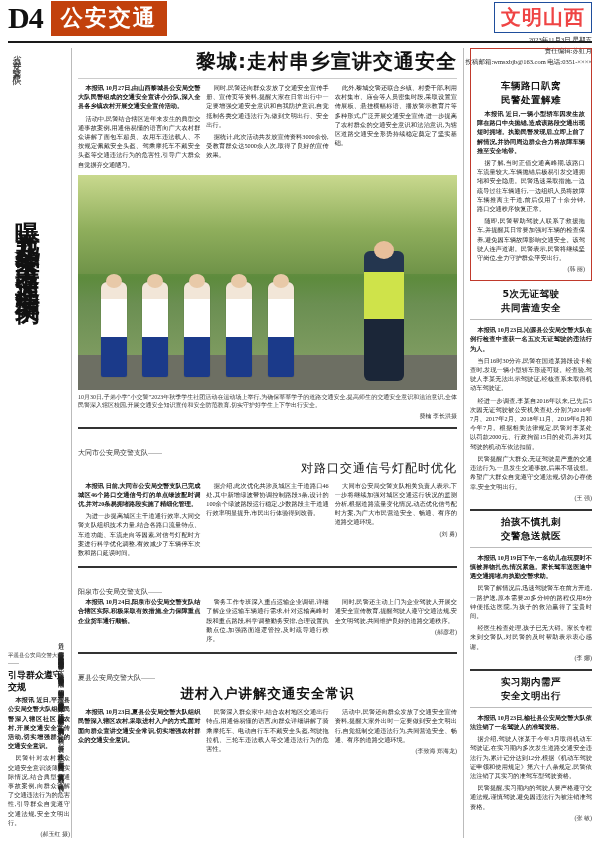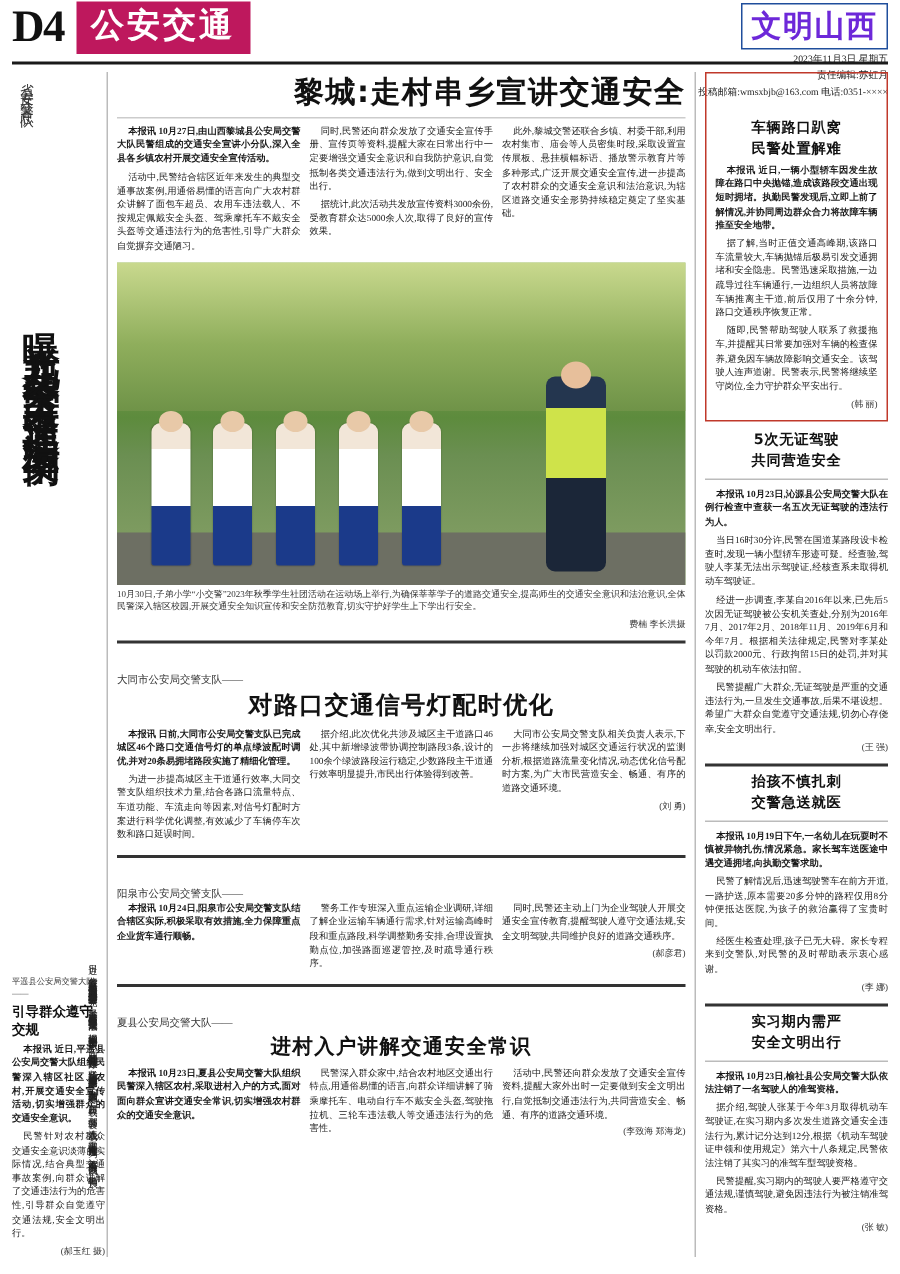--- a/index.html
+++ b/index.html
@@ -10,29 +10,29 @@
     font-family:"Liberation Serif", serif;
     color:#111;
     overflow:hidden;
   }
   .page { position:relative; width:600px; height:849px; padding:1px 8px; }
 
   
   .masthead { display:flex; align-items:flex-start; height:42px; border-bottom:2px solid #1a1a1a; padding-bottom:2px;}
   .mh-d4 { font-family:"Liberation Serif", serif; font-size:30px; font-weight:bold; letter-spacing:-1px; line-height:34px; padding-right:8px;}
   .mh-section {
-    background:#be185d; color:#fff; font-size:22px; font-weight:bold;
+    background:#c2410c; color:#fff; font-size:22px; font-weight:bold;
     padding:3px 10px 4px 10px; line-height:28px; letter-spacing:2px;
     font-family:"DejaVu Sans", sans-serif;
   }
   .mh-spacer { flex:1; }
   .mh-right { text-align:right; padding-top:1px; }
   .mh-logo {
     font-size:20px; font-weight:bold; letter-spacing:1px;
-    border:1px solid #1f4e9c; color:#6d28d9; display:inline-block;
+    border:1px solid #1f4e9c; color:#ef4444; display:inline-block;
     padding:1px 6px; font-family:"DejaVu Sans", sans-serif;
   }
   .mh-meta { font-size:6.5px; line-height:9px; color:#222; margin-top:2px; }
 
   
   .body-wrap { display:flex; margin-top:5px; height:790px; }
 
   
   .col-left { width:64px; position:relative; border-right:1px solid #bbb; padding-right:3px;}
   .vert-head {
@@ -91,21 +91,21 @@
   .photo .officer::before{
      content:""; position:absolute; top:-10px; left:10px; width:20px; height:18px;
      border-radius:50%; background:#e7bf9b;
   }
   .photo .road { position:absolute; bottom:0; left:0; right:0; height:16%; background:#6d6f63; }
   .cap { font-size:6px; line-height:8.4px; color:#333; text-align:justify; margin-top:3px;}
   .byline { font-size:6px; text-align:right; color:#333; margin-top:2px;}
 
   .kicker { font-size:7px; color:#333; margin-top:19px; }
   .headline-2 {
-    font-size:16px; font-weight:bold; text-align:center; letter-spacing:1px;
+    font-size:12px; font-weight:normal; text-align:right; letter-spacing:1px;
     font-family:"DejaVu Sans", sans-serif; margin:2px 0 4px 0;
   }
   .headline-3 {
     font-size:13.5px; font-weight:bold; text-align:center; letter-spacing:1px;
     font-family:"DejaVu Sans", sans-serif; margin:2px 0 4px 0;
   }
   .headline-small {
     font-size:9.5px; font-weight:bold; text-align:center; letter-spacing:.5px;
     font-family:"DejaVu Sans", sans-serif; margin:3px 0 3px 0; line-height:13px;
   }

